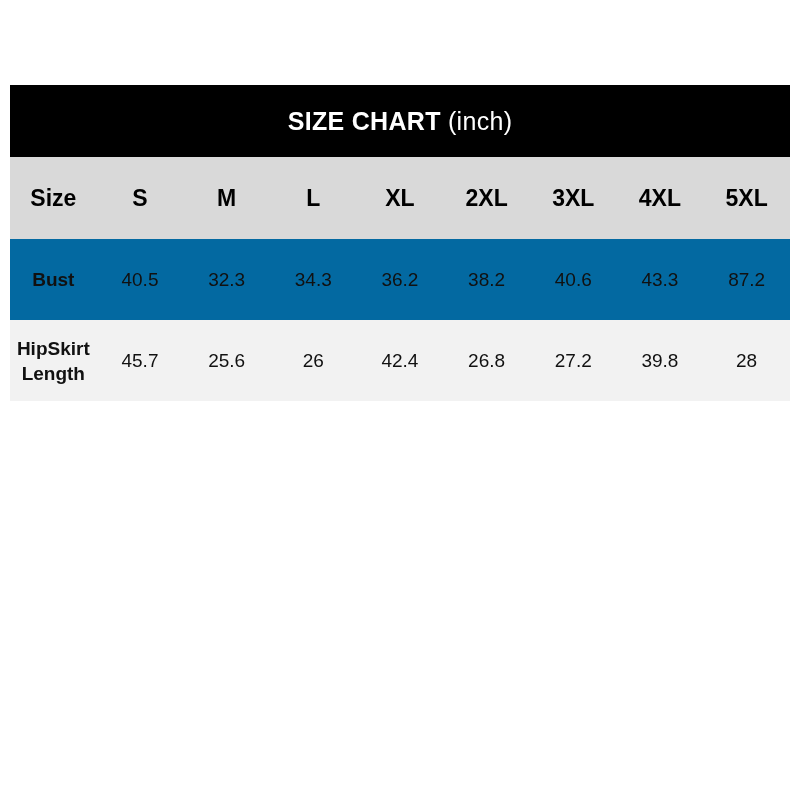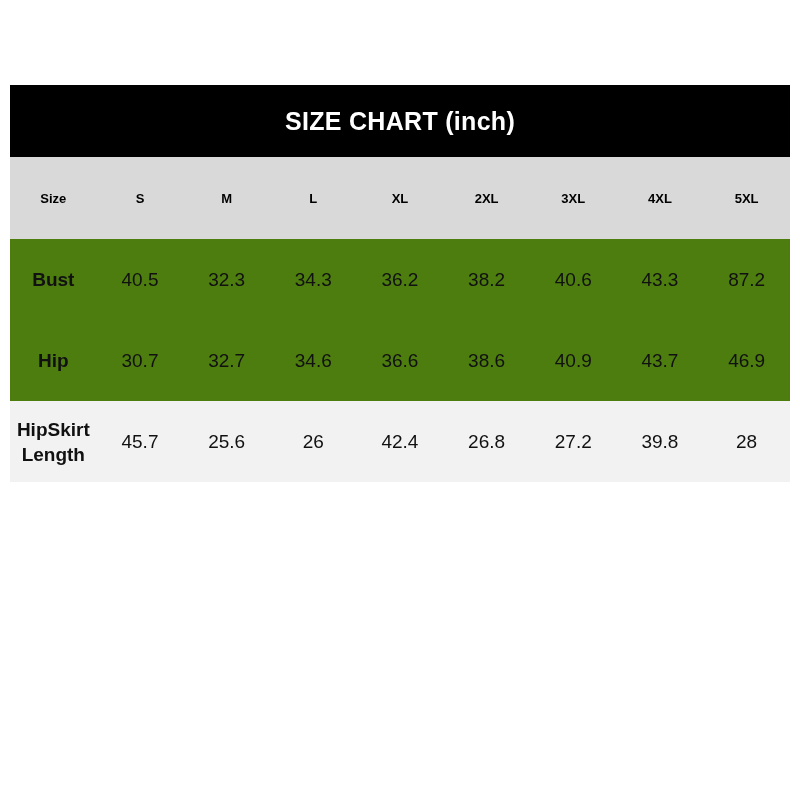--- a/index.html
+++ b/index.html
@@ -34,46 +34,46 @@
     background: #000000;
     color: #ffffff;
     height: 72px;
     text-align: center;
     vertical-align: middle;
     font-size: 25px;
     font-weight: bold;
     letter-spacing: 0.3px;
   }
   .title-row .unit {
-    font-weight: bold;
+    font-weight: normal;
     margin-top: 11px;
   }
   .head-row td {
     background: #d9d9d9;
     color: #000000;
     height: 82px;
     text-align: center;
     vertical-align: middle;
-    font-size: 13px;
+    font-size: 23px;
     font-weight: bold;
   }
   .data-row td {
     height: 81px;
     text-align: center;
     vertical-align: middle;
     font-size: 19px;
     color: #111111;
   }
   .data-row td.rowlabel {
     font-weight: bold;
     font-size: 19px;
     line-height: 25px;
   }
   .row-odd td {
-    background: #4d7c0f;
+    background: #0369a1;
   }
   .row-even td {
     background: #f2f2f2;
   }
   .col-label { width: 136px; }
   .col-v { width: 80.5px; }
 </style>
 </head>
 <body>
 
@@ -106,31 +106,20 @@
         <td>36.2</td>
         <td>38.2</td>
         <td>40.6</td>
         <td>43.3</td>
         <td>87.2</td>
       </tr>
 
 
 
 
-      <tr class="data-row row-odd">
-        <td class="rowlabel">Hip</td>
-        <td>30.7</td>
-        <td>32.7</td>
-        <td>34.6</td>
-        <td>36.6</td>
-        <td>38.6</td>
-        <td>40.9</td>
-        <td>43.7</td>
-        <td>46.9</td>
-      </tr>
 
       <tr class="data-row row-even">
         <td class="rowlabel">HipSkirt Length</td>
         <td>45.7</td>
         <td>25.6</td>
         <td>26</td>
         <td>42.4</td>
         <td>26.8</td>
         <td>27.2</td>
         <td>39.8</td>

